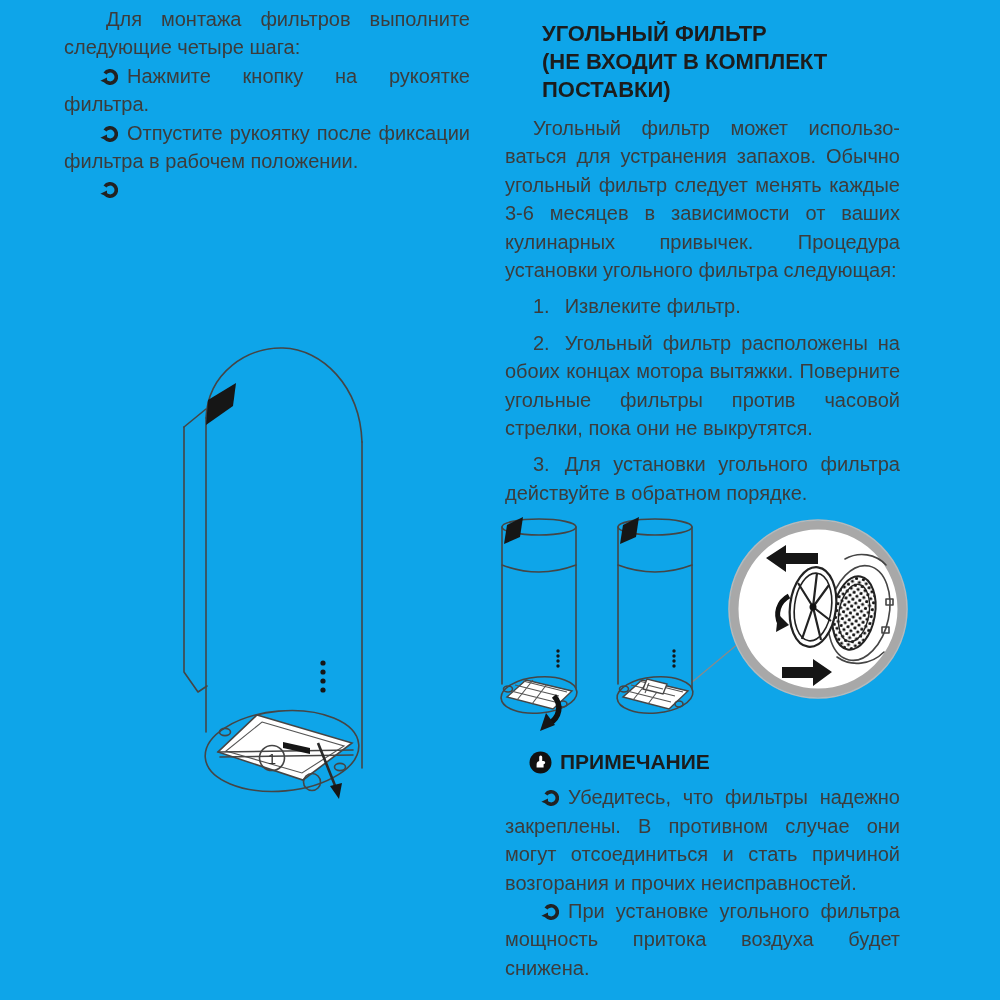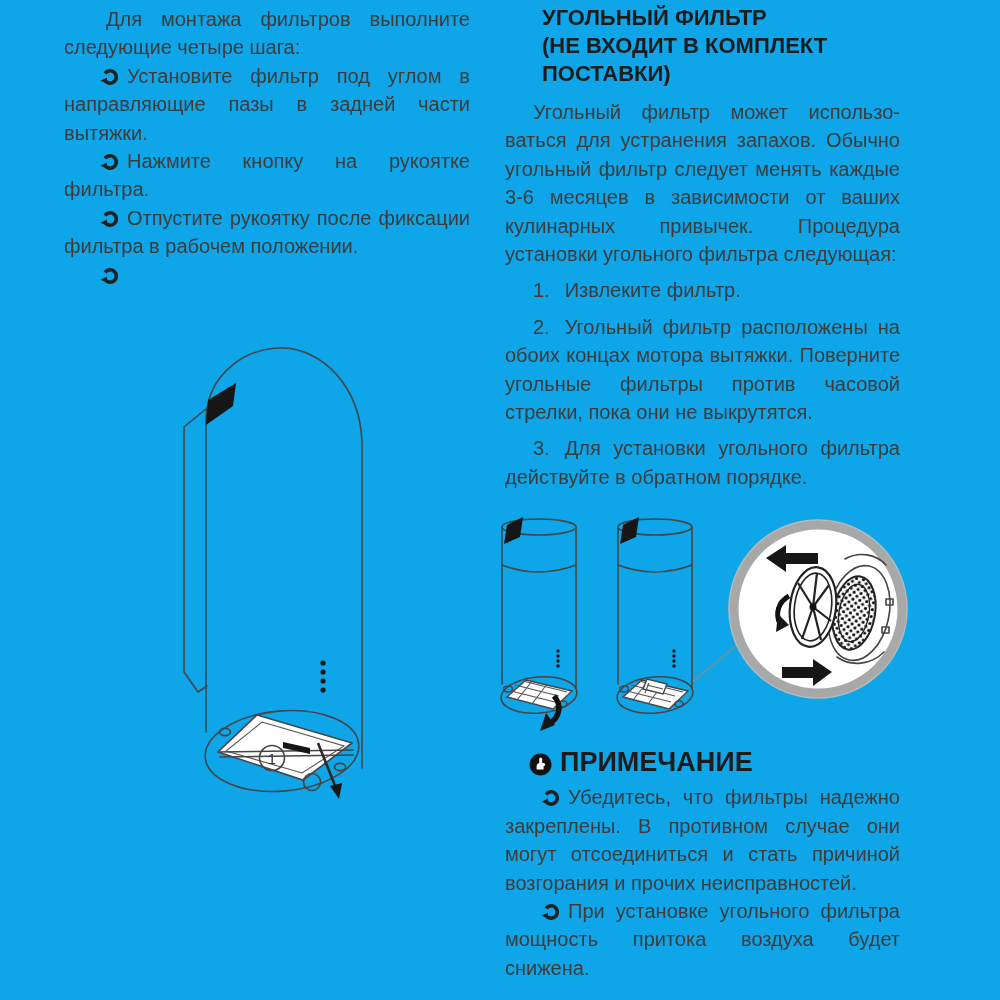--- a/index.html
+++ b/index.html
@@ -1,51 +1,47 @@
 <!DOCTYPE html>
 <html><head>
 <meta charset="utf-8">
 <style>
   html,body{margin:0;padding:0;}
   .page{position:relative;width:1000px;height:1000px;background:#0ea5e9;overflow:hidden;
         font-family:"Liberation Sans","DejaVu Sans",sans-serif;color:#3c3c3c;}
   .col{position:absolute;text-align:justify;font-size:20px;line-height:28.4px;}
   .col-left-text{left:64px;top:5px;width:406px;}
-  .col-right-text{left:505px;top:4px;width:395px;}
+  .col-right-text{left:505px;top:20px;width:395px;}
   p{margin:0;padding:0;}
   .indent{text-indent:42px;}
   .indent-sm{text-indent:28px;margin-top:8px;}
   .bullet-item{text-indent:36px;}
   .bullet{vertical-align:-3px;margin-right:9px;}
   .num{margin-right:15px;}
   h2.section-heading{margin:0 0 10px 37px;font-size:22px;line-height:28px;font-weight:bold;
         color:#1c1c1c;white-space:pre-line;text-align:left;}
   .note-block{position:absolute;left:505px;top:748px;width:395px;text-align:justify;
         font-size:20px;line-height:28.4px;}
-  .note-title-row{margin:0 0 7px 24px;font-weight:bold;color:#1c1c1c;font-size:27px;text-align:left;}
+  .note-title-row{margin:0 0 7px 24px;font-weight:bold;color:#1c1c1c;font-size:21px;text-align:left;}
   .note-icon-svg{vertical-align:-5px;margin-right:8px;}
   .illus{position:absolute;}
   .illus-left{left:150px;top:330px;}
   .illus-right{left:495px;top:503px;}
   svg .ln{fill:none;stroke:#454545;stroke-width:1.6;stroke-linecap:round;stroke-linejoin:round;}
   svg .thin{fill:none;stroke:#555;stroke-width:1.1;}
   svg .dark{fill:#161616;stroke:none;}
 </style>
 </head>
 <body>
 
 <div class="page">
 
   <div class="col col-left-text">
     <p class="indent">Для монтажа фильтров выполните следующие четыре шага:</p>
 
-    <p class="bullet-item"><svg class="bullet" width="18" height="18" viewBox="0 0 18 18">
-          <path d="M5 5.5 A 6.2 6.2 0 1 1 5 12.5" stroke="#222" stroke-width="3.6" fill="none"></path>
-          <polygon points="7,9.5 7,15.6 0.4,12.8" fill="#222"></polygon>
-        </svg><span>Установите фильтр под углом в направляющие пазы в задней части вытяжки.</span></p>
 
     <p class="bullet-item"><svg class="bullet" width="18" height="18" viewBox="0 0 18 18">
           <path d="M5 5.5 A 6.2 6.2 0 1 1 5 12.5" stroke="#222" stroke-width="3.6" fill="none"></path>
           <polygon points="7,9.5 7,15.6 0.4,12.8" fill="#222"></polygon>
         </svg><span>Нажмите кнопку на рукоятке фильтра.</span></p>
 
     <p class="bullet-item"><svg class="bullet" width="18" height="18" viewBox="0 0 18 18">
           <path d="M5 5.5 A 6.2 6.2 0 1 1 5 12.5" stroke="#222" stroke-width="3.6" fill="none"></path>
           <polygon points="7,9.5 7,15.6 0.4,12.8" fill="#222"></polygon>
         </svg><span>Отпустите рукоятку после фикса­ции фильтра в рабочем положении.</span></p>

